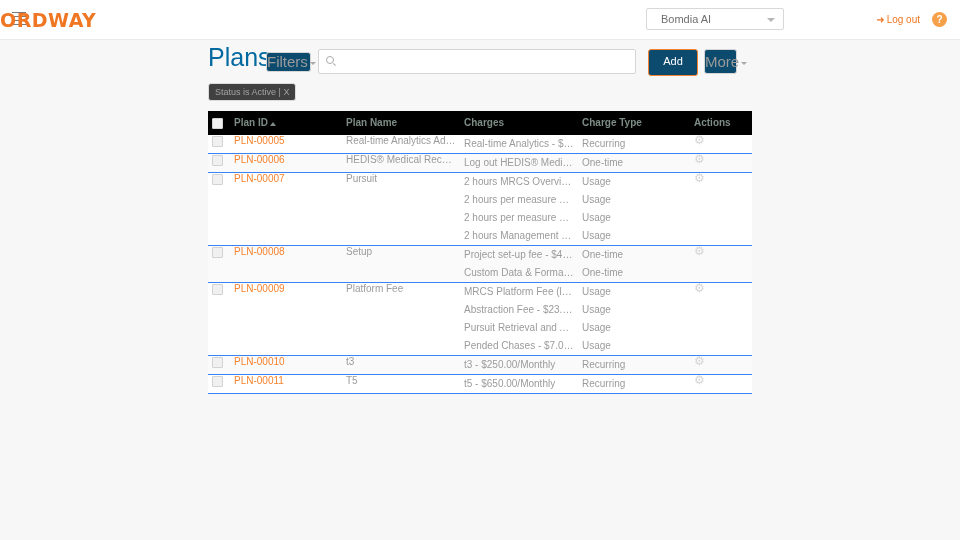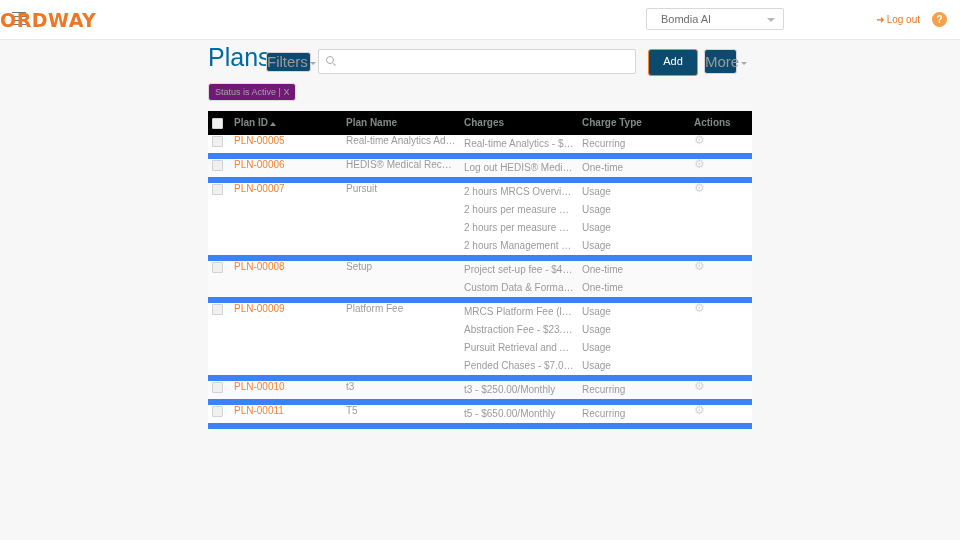--- a/index.html
+++ b/index.html
@@ -209,21 +209,21 @@
 
   .chip-row {
     position: relative;
     height: 22px;
     margin-top: 8px;
   }
   .filter-chip {
     display: inline-block;
     box-sizing: border-box;
     border: 1px solid #dcdcdc;
-    background: #701a75;
+    background: #404040;
     border-radius: 3px;
     padding: 3px 6px;
     font-size: 9px;
     color: #a3a3a3;
     cursor: pointer;
   }
   .chip-x { color: #a3a3a3; }
 
   
   .table {
@@ -250,21 +250,21 @@
     vertical-align: top;
     border: 0;
   }
   .col-chk   { width: 22px; }
   .col-id    { width: 112px; }
   .col-name  { width: 118px; }
   .col-chg   { width: 118px; }
   .col-type  { width: 112px; }
   .col-act   { width: 62px; }
 
-  tbody tr { border-bottom: 6px solid #3b82f6; }
+  tbody tr { border-bottom: 1px solid #3b82f6; }
   tbody tr.alt { background: #fafafa; }
   tbody tr.plain { background: #ffffff; }
 
   .cell-pad { padding-top: 8px; padding-bottom: 8px; }
 
   .plan-link {
     color: #f5832f;
     text-decoration: none;
     cursor: pointer;
   }

